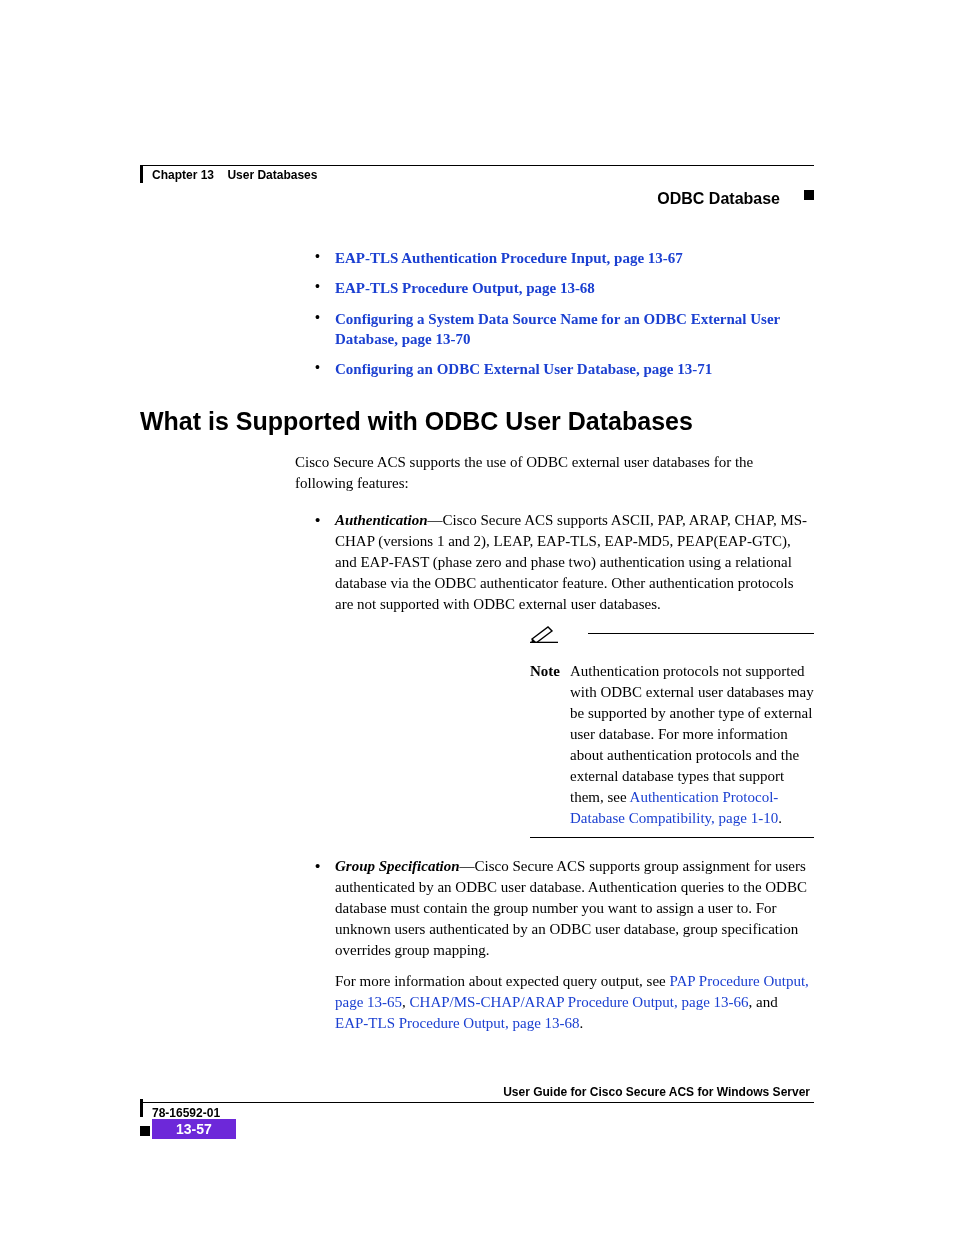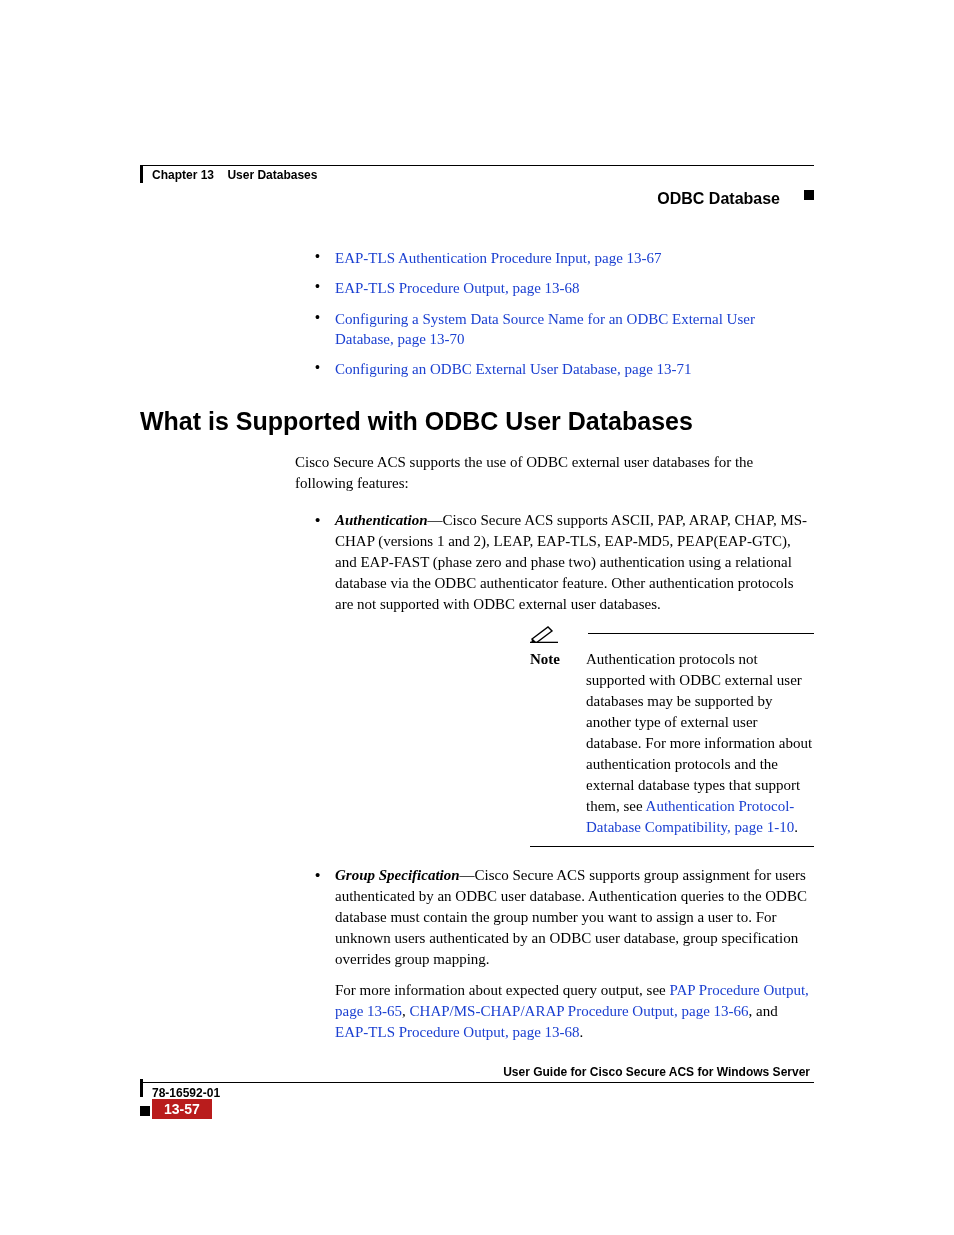--- a/index.html
+++ b/index.html
@@ -63,20 +63,21 @@
     margin: 0 0 28px 0;
     padding-left: 175px;
     list-style: none;
     font-size: 15px;
     line-height: 1.35;
   }
   .bullet-list li {
     position: relative;
     margin-bottom: 10px;
     padding-left: 20px;
+    font-weight: bold;
   }
   .bullet-list li::before {
     content: "•";
     position: absolute;
     left: 0;
     font-size: 14px;
     font-weight: bold;
   }
   .link { color: #1a3fd1; }
   h2.section-heading {
@@ -126,44 +127,44 @@
   }
   .note-rule-top {
     position: absolute;
     left: 58px;
     right: 0;
     top: 8px;
     border-top: 1px solid #000;
   }
   .note-body {
     display: flex;
-    gap: 18px;
-    font-size: 15px;
-    line-height: 1.4;
-    margin-top: 4px;
+    gap: 2px;
+    font-size: 15px;
+    line-height: 1.4;
+    margin-top: 16px;
   }
   .note-label {
     font-weight: bold;
     min-width: 38px;
   }
   .note-text { flex: 1; }
   .note-rule-bottom {
     margin-top: 8px;
     border-top: 1px solid #000;
   }
   .follow-para {
     margin: 10px 0 0 0;
     font-size: 15px;
     line-height: 1.4;
   }
   .footer {
     position: absolute;
     left: 140px;
     right: 140px;
-    bottom: 116px;
+    bottom: 96px;
     font-family: Arial, Helvetica, sans-serif;
   }
   .footer-title {
     text-align: right;
     font-weight: bold;
     font-size: 12px;
     padding-right: 4px;
     border-bottom: 1px solid #000;
     padding-bottom: 3px;
   }
@@ -195,25 +196,25 @@
     margin-top: -1px;
   }
   .page-badge .square {
     width: 10px;
     height: 10px;
     background: #000;
     margin-right: 2px;
     margin-top: 4px;
   }
   .page-badge .num {
-    background: #b91c1c;
+    background: #6d28d9;
     color: #fff;
     font-weight: bold;
     font-size: 14px;
-    padding: 2px 12px;
+    padding: 2px 24px;
   }
 </style>
 </head>
 <body>
 
 <div class="header-line"></div>
 <div class="header-left-tick"></div>
 <div class="header-chapter">
   <span class="num">Chapter 13</span>
   <span>User Databases</span>

